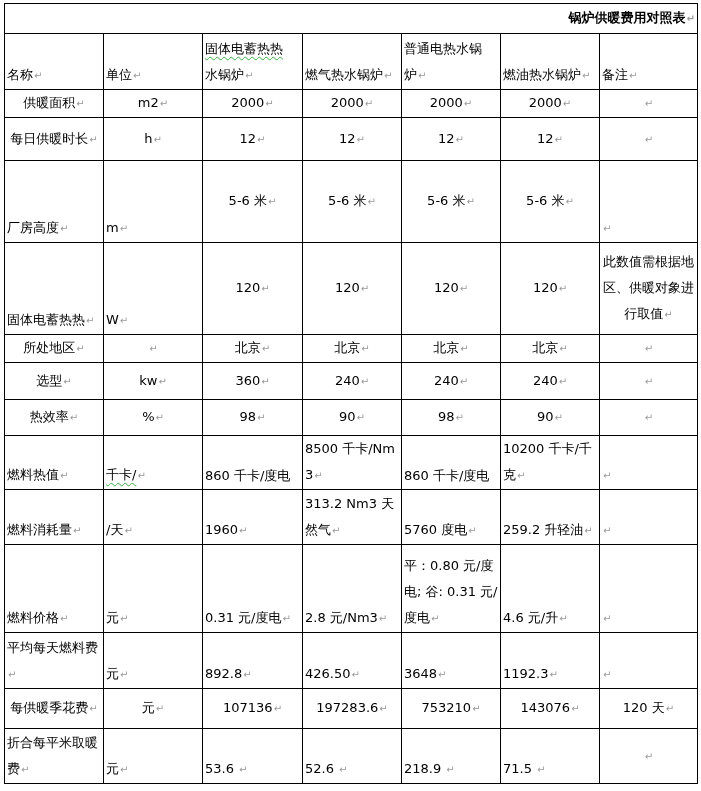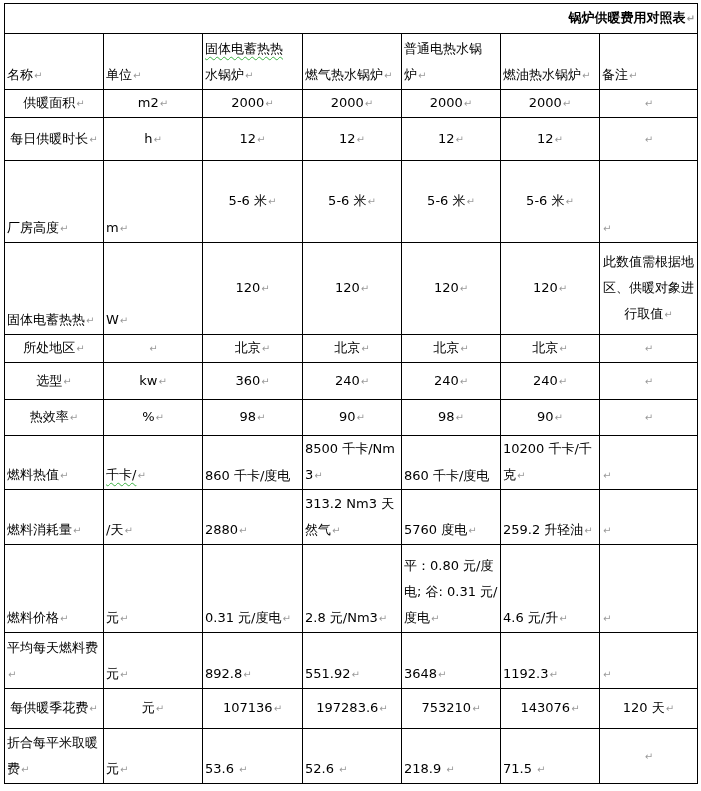--- a/index.html
+++ b/index.html
@@ -123,42 +123,42 @@
     <td><span>860 千卡/度电</span></td>
     <td><span>8500 千卡/Nm3</span><span class="pm">↵</span></td>
     <td><span>860 千卡/度电</span></td>
     <td><span>10200 千卡/千克</span><span class="pm">↵</span></td>
     <td><span></span><span class="pm">↵</span></td>
   </tr>
 
   <tr style="height:55px">
     <td><span>燃料消耗量</span><span class="pm">↵</span></td>
     <td><span>/天</span><span class="pm">↵</span></td>
-    <td><span>2880</span><span class="pm">↵</span></td>
+    <td><span>1960</span><span class="pm">↵</span></td>
     <td><span>313.2 Nm3 天然气</span><span class="pm">↵</span></td>
     <td><span>5760 度电</span><span class="pm">↵</span></td>
     <td><span>259.2 升轻油</span><span class="pm">↵</span></td>
     <td><span></span><span class="pm">↵</span></td>
   </tr>
 
   <tr style="height:88px">
     <td><span>燃料价格</span><span class="pm">↵</span></td>
     <td><span>元</span><span class="pm">↵</span></td>
     <td><span>0.31 元/度电</span><span class="pm">↵</span></td>
     <td><span>2.8 元/Nm3</span><span class="pm">↵</span></td>
     <td><span>平：0.80 元/度电; 谷: 0.31 元/度电</span><span class="pm">↵</span></td>
     <td><span>4.6 元/升</span><span class="pm">↵</span></td>
     <td><span></span><span class="pm">↵</span></td>
   </tr>
 
   <tr style="height:56px">
     <td><span>平均每天燃料费</span><span class="pm">↵</span></td>
     <td><span>元</span><span class="pm">↵</span></td>
     <td><span>892.8</span><span class="pm">↵</span></td>
-    <td><span>551.92</span><span class="pm">↵</span></td>
+    <td><span>426.50</span><span class="pm">↵</span></td>
     <td><span>3648</span><span class="pm">↵</span></td>
     <td><span>1192.3</span><span class="pm">↵</span></td>
     <td><span></span><span class="pm">↵</span></td>
   </tr>
 
   <tr style="height:40px">
     <td class="mid"><span>每供暖季花费</span><span class="pm">↵</span></td>
     <td class="mid"><span>元</span><span class="pm">↵</span></td>
     <td class="mid"><span>107136</span><span class="pm">↵</span></td>
     <td class="mid"><span>197283.6</span><span class="pm">↵</span></td>

